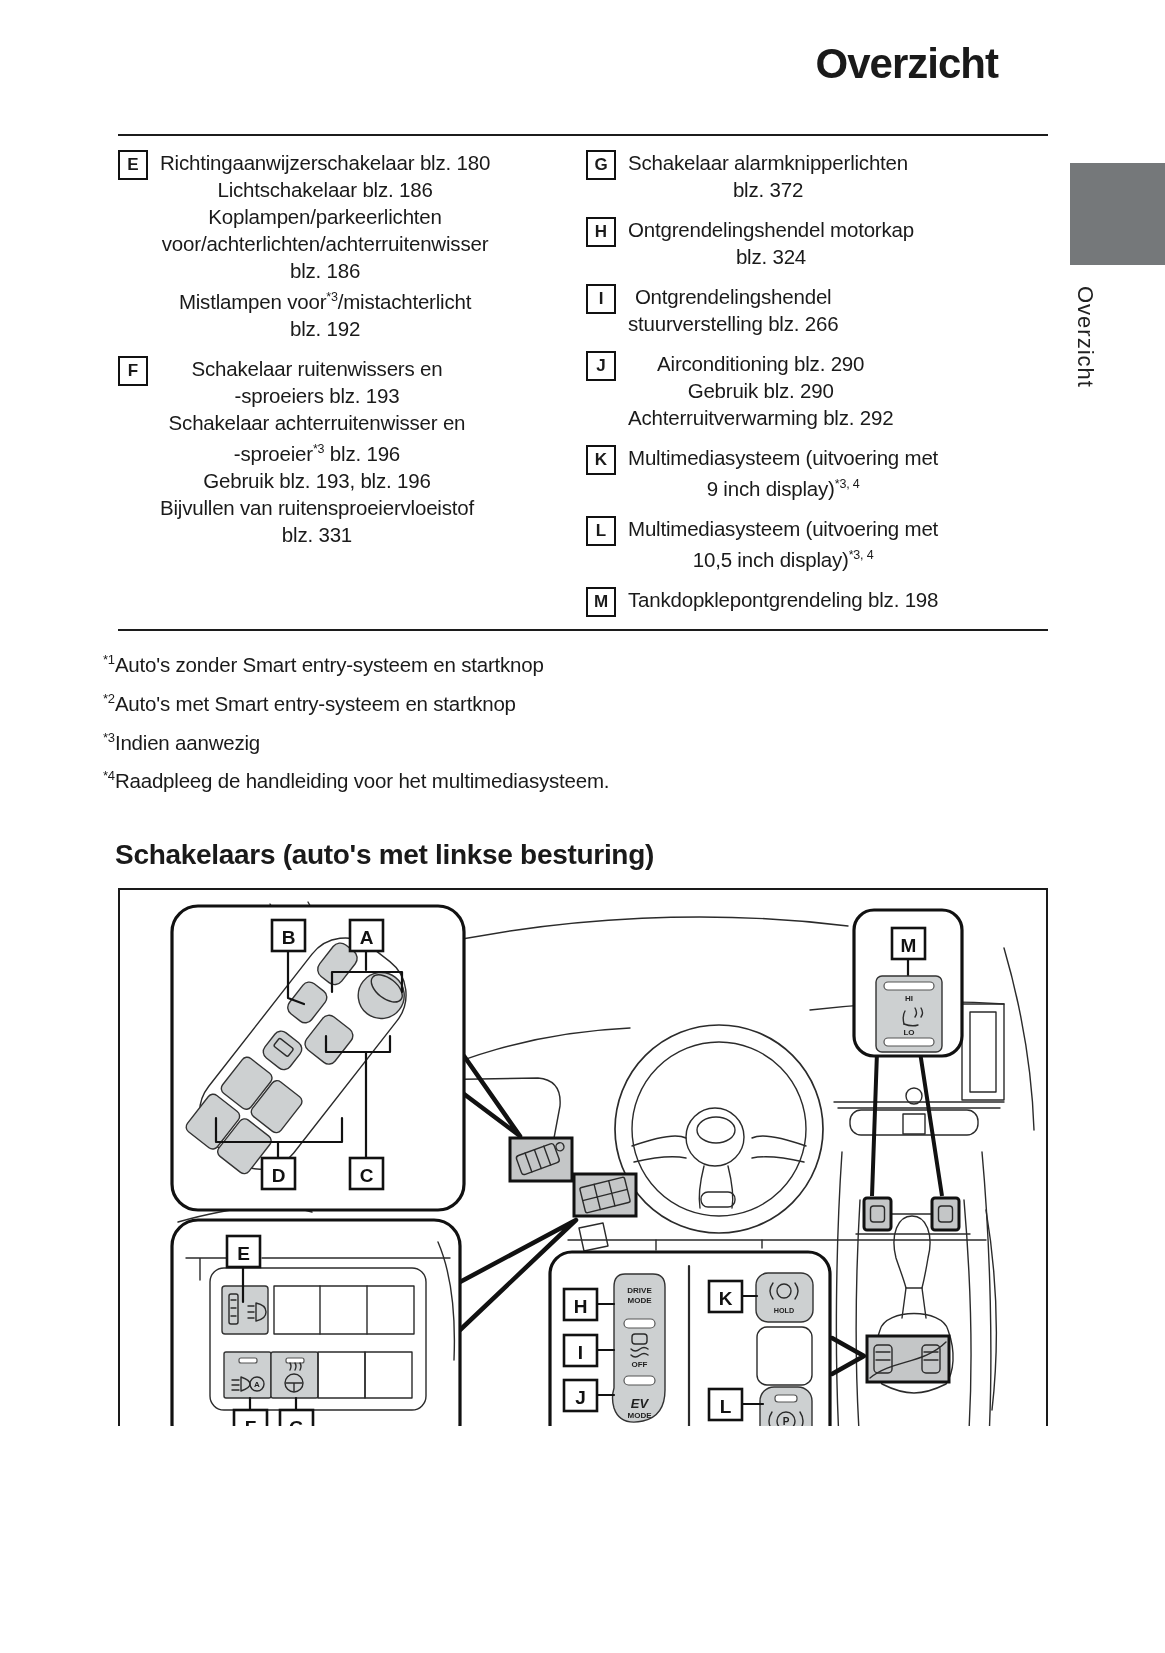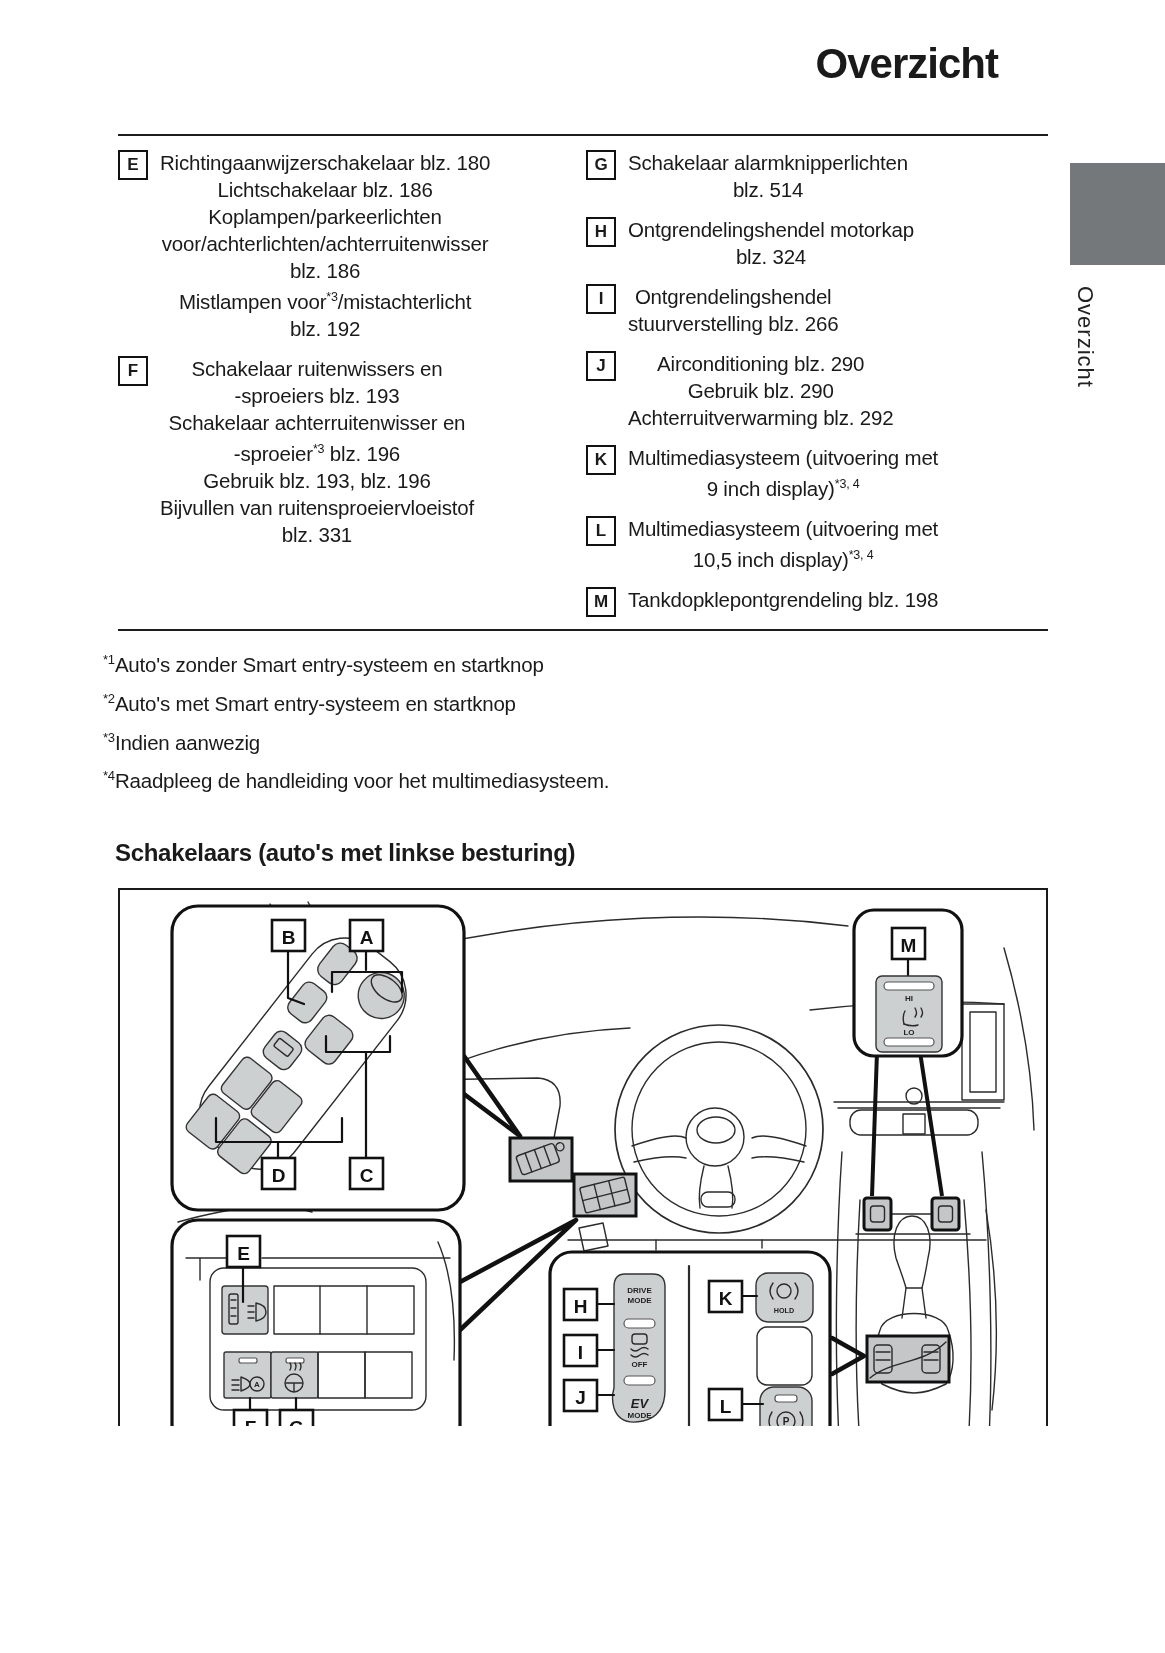--- a/index.html
+++ b/index.html
@@ -17,21 +17,21 @@
   .col-right{left:586px;width:462px;}
   .legend-item{display:flex;margin-bottom:13px;}
   .letter-box{flex:none;width:26px;height:26px;border:2.5px solid #111;display:flex;
               align-items:center;justify-content:center;font-size:17px;font-weight:bold;
               margin-right:12px;margin-top:1px;background:#fff;}
   .item-lines{font-size:20.5px;line-height:27px;letter-spacing:-0.2px;text-align:center;}
   .item-lines sup,.fnref{font-size:12.5px;}
   .footnotes{position:absolute;left:103px;top:652px;font-size:20.5px;letter-spacing:-0.2px;}
   .footnote{margin-bottom:14px;}
   .footnote sup{font-size:13px;}
-  .section-heading{position:absolute;left:115px;top:839px;font-size:24px;font-weight:bold;letter-spacing:-0.3px;}
+  .section-heading{position:absolute;left:115px;top:839px;font-size:28px;font-weight:bold;letter-spacing:-0.3px;}
   .diagram{position:absolute;left:118px;top:888px;width:930px;height:581px;
            border:2px solid #1a1a1a;box-sizing:border-box;background:#fff;}
   .page-num{position:absolute;right:120px;top:1583px;font-size:28px;font-weight:bold;}
   
   .s{fill:none;stroke:#2b2b2b;stroke-width:1.4;stroke-linecap:round;stroke-linejoin:round;}
   .s2{fill:none;stroke:#111;stroke-width:2.2;stroke-linecap:round;stroke-linejoin:round;}
   .inset{fill:#fff;stroke:#111;stroke-width:3.2;}
   .cobox{fill:#fff;stroke:#111;stroke-width:2.6;}
   .coletter{font-family:"Liberation Sans",sans-serif;font-size:19px;font-weight:bold;
             fill:#111;text-anchor:middle;}
@@ -80,21 +80,21 @@
           <div><span>Bijvullen van ruitensproeiervloeistof</span></div>
           <div><span>blz. 331</span></div>
         </div>
       </div>
     </div>
   <div class="col col-right" id="col-right">
       <div class="legend-item">
         <span class="letter-box">G</span>
         <div class="item-lines">
           <div><span>Schakelaar alarmknipperlichten</span></div>
-          <div><span>blz. 514</span></div>
+          <div><span>blz. 372</span></div>
         </div>
       </div>
       <div class="legend-item">
         <span class="letter-box">H</span>
         <div class="item-lines">
           <div><span>Ontgrendelingshendel motorkap</span></div>
           <div><span>blz. 324</span></div>
         </div>
       </div>
       <div class="legend-item">

